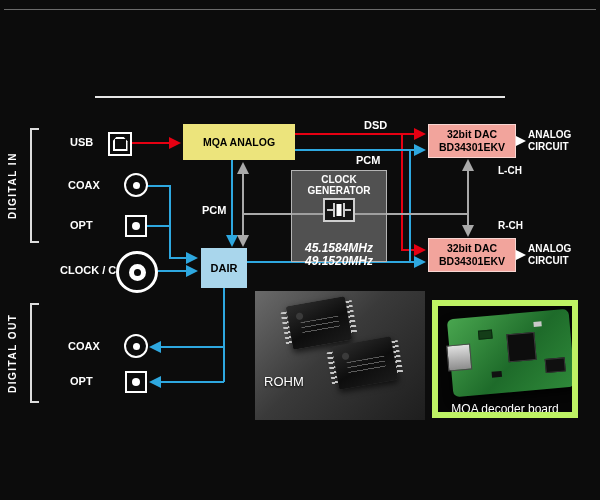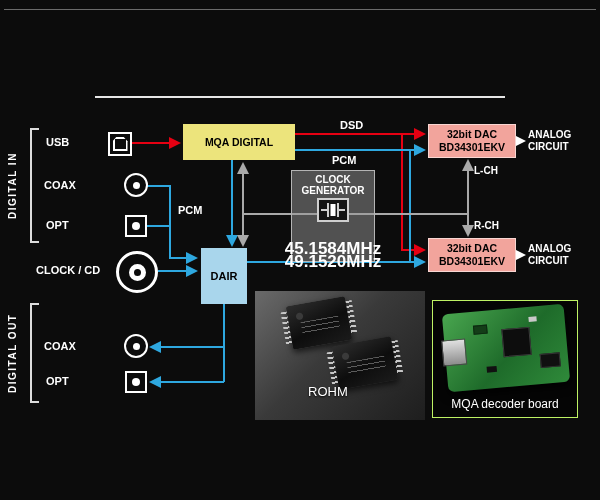--- a/index.html
+++ b/index.html
@@ -5,21 +5,21 @@
   html,body { margin:0; padding:0; background:#000; }
   .stage {
     position:relative; width:600px; height:500px;
     background:#0c0c0c; overflow:hidden;
     font-family:"Liberation Sans", sans-serif;
   }
   .abs { position:absolute; }
   svg.wires { position:absolute; left:0; top:0; z-index:1; }
   .lbl {
     position:absolute; color:#fff; font-weight:bold; font-size:11px;
-    white-space:nowrap; z-index:3; line-height:11px;
+    white-space:nowrap; z-index:3; line-height:11px;margin-left:24px;
   }
   .lbl.small { font-size:10px; line-height:10px; }
   .vlabel {
     position:absolute; writing-mode:vertical-rl; transform:rotate(180deg);
     color:#fff; font-weight:bold; font-size:10px; letter-spacing:1.5px;
     text-align:center; z-index:3;
   }
   .rail { position:absolute; background:#ddd; z-index:2; }
   .box {
     position:absolute; z-index:2; display:flex; flex-direction:column;
@@ -37,34 +37,34 @@
     background:#ece47c; color:#000; font-weight:bold; font-size:10.5px; line-height:13px;
   }
   .box-dac {
     width:88px; height:34px; background:#f2a49c; color:#000;
     font-weight:bold; font-size:10.5px; line-height:13px;
     border:1px solid rgba(255,255,255,0.55); box-sizing:border-box;
   }
   .box-dac-l { left:428px; top:124px; }
   .box-dac-r { left:428px; top:238px; }
   .box-dair {
-    left:201px; top:248px; width:46px; height:56px;
+    left:201px; top:248px; width:46px; height:40px;
     background:#a9d6ec; color:#000; font-weight:bold; font-size:11px;
   }
   .box-clock {
-    left:291px; top:170px; width:84px; height:92px;
+    left:291px; top:170px; width:96px; height:92px;
     background:rgba(150,150,150,0.5); border:1px solid #b5b5b5;
     box-sizing:border-box; color:#fff; justify-content:flex-start;
   }
   .clock-title { font-weight:bold; font-size:10px; line-height:11px; margin-top:3px; width:70px; }
   .crystal {
     width:28px; height:26px; background:#141414; border:2px solid #cfcfcf;
     margin-top:2px; display:flex; align-items:center; justify-content:center;
   }
-  .clock-freqs { font-weight:bold; font-size:17px; line-height:13px; margin-top:20px; }
+  .clock-freqs { font-weight:bold; font-size:12px; line-height:13px; margin-top:20px;font-style:italic; }
   .analog {
     position:absolute; color:#fff; font-weight:bold; font-size:10px;
     line-height:12px; z-index:3; text-align:left;
   }
   
   .icon { position:absolute; z-index:3; }
   .usb-port {
     width:20px; height:20px; border:2px solid #fff; background:#0c0c0c;
     display:flex; align-items:center; justify-content:center;
   }
@@ -113,21 +113,21 @@
   .chip-mark {
     position:absolute; left:12px; top:18px; width:38px; height:12px; opacity:.55;
     background:repeating-linear-gradient(to bottom,#9a9a9a 0 1px,transparent 1px 5px);
   }
   .photo-caption {
     position:absolute; color:#fff; font-size:13px; line-height:18px;
     font-weight:normal; z-index:4; text-shadow:0 1px 2px #000;
   }
   .photo-mqa {
     left:432px; top:300px; width:146px; height:118px; background:#050505;
-    border:1px solid #bef264; box-sizing:border-box; z-index:2; overflow:hidden;
+    border:6px solid #bef264; box-sizing:border-box; z-index:2; overflow:hidden;
   }
   .pcb {
     position:absolute; left:12px; top:8px; width:122px; height:78px;
     border-radius:6px; transform:rotate(-5deg);
     background:linear-gradient(135deg,#49a64f,#1e6b2a 55%,#2f8a3a);
     box-shadow:0 4px 10px rgba(0,0,0,0.9);
   }
   .pcb-usb {
     position:absolute; left:-3px; top:26px; width:22px; height:24px;
     background:linear-gradient(180deg,#e0e0e0,#8c8c8c); border:1px solid #4a4a4a;
@@ -235,21 +235,21 @@
   <div class="icon rca" style="left:124px; top:334px;">
       <div class="rca-pin"></div>
     </div>
 
   <div class="lbl" style="left:46px; top:376px;">OPT</div>
   <div class="icon opt" style="left:125px; top:371px;">
       <div class="opt-pin"></div>
     </div>
 
   <div class="box box-mqa">
-    <div>MQA DIGITAL</div>
+    <div>MQA ANALOG</div>
   </div>
 
   <div class="box box-clock">
     <div class="clock-title">CLOCK GENERATOR</div>
     <div class="crystal">
       <svg width="24" height="20" viewBox="0 0 24 20">
         <g stroke="#fff" stroke-width="1.6" fill="none">
           <path d="M0 10 H6"></path>
             <path d="M18 10 H24"></path>
           <path d="M7 3 V17"></path>
@@ -290,21 +290,21 @@
     <div>CIRCUIT</div>
   </div>
 
   <div class="abs photo-rohm">
     <div class="chip" style="left:34px; top:10px;">
         <div class="chip-mark"></div>
       </div>
     <div class="chip" style="left:80px; top:50px;">
         <div class="chip-mark"></div>
       </div>
-    <div class="photo-caption" style="left:9px; top:92px;margin-left:44px;">
+    <div class="photo-caption" style="left:9px; top:82px;">
       <div>ROHM</div>
     </div>
   </div>
 
   <div class="abs photo-mqa">
     <div class="pcb">
       <div class="pcb-usb"></div>
       <div class="pcb-chip1"></div>
       <div class="pcb-chip2"></div>
       <div class="pcb-sm1"></div>

